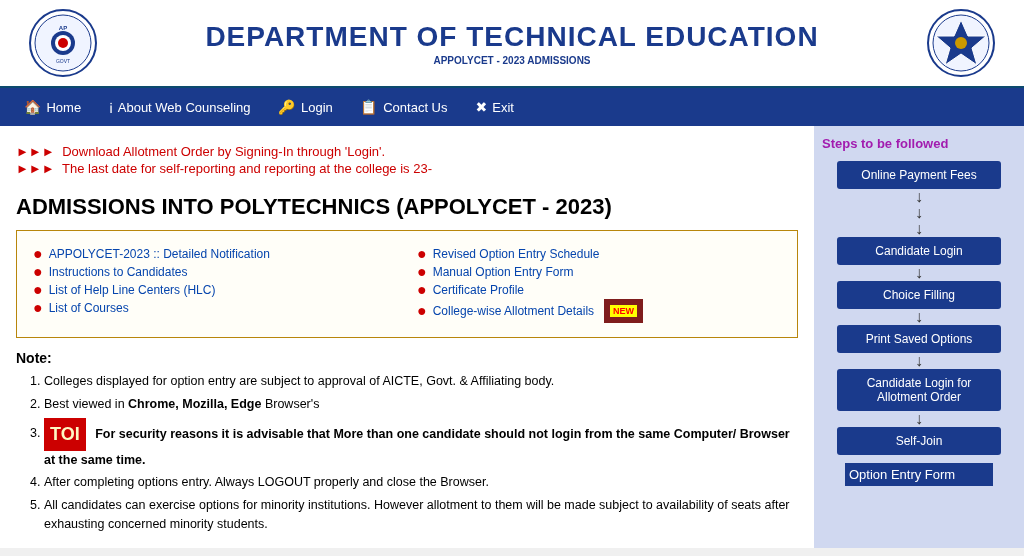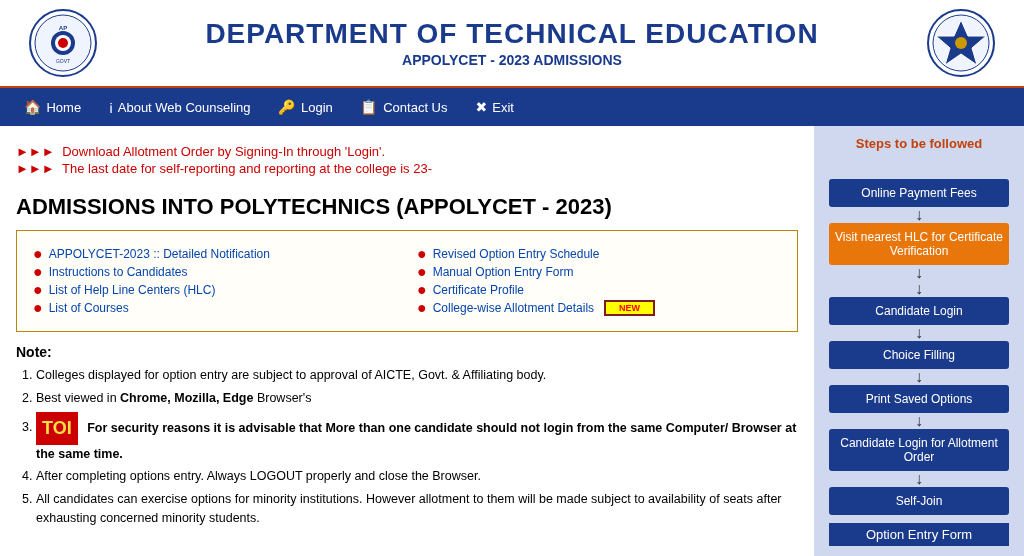--- a/index.html
+++ b/index.html
@@ -1,26 +1,26 @@
 <!DOCTYPE html>
 <html><head>
   <meta charset="utf-8">
   <style>
     * { box-sizing: border-box; margin: 0; padding: 0; }
     body { font-family: Arial, sans-serif; font-size: 13px; background: #f0f0f0; }
 
     .page-wrapper { width: 1024px; background: #fff; }
 
     
-    .header { background: #fff; display: flex; align-items: center; padding: 8px 28px; border-bottom: 2px solid #c2410c; }
+    .header { background: #fff; display: flex; align-items: center; padding: 8px 28px; border-bottom: 2px solid #0c4a6e; }
     .header-logo-left { width: 70px; height: 70px; }
     .header-logo-left svg { width: 70px; height: 70px; }
     .header-title-block { flex: 1; text-align: center; }
     .header-main-title { font-size: 28px; font-weight: bold; color: #1a3a8c; letter-spacing: 1px; }
-    .header-sub-title { font-size: 14px; color: #1a3a8c; font-weight: bold; margin-top: 2px; }
+    .header-sub-title { font-size: 10px; color: #1a3a8c; font-weight: bold; margin-top: 2px; }
     .header-logo-right { width: 70px; height: 70px; }
     .header-logo-right svg { width: 70px; height: 70px; }
 
     
     .navbar { background: #1a3a8c; display: flex; align-items: center; padding: 0 10px; height: 38px; }
     .nav-item { color: #fff; padding: 8px 14px; font-size: 13px; cursor: pointer; display: flex; align-items: center; gap: 5px; }
     .nav-icon { font-size: 14px; }
 
     
     .main-layout { display: flex; }
@@ -35,43 +35,43 @@
 
     
     .page-heading { font-size: 22px; font-weight: bold; color: #000; margin: 10px 0; }
 
     
     .links-box { border: 1.5px solid #b8860b; padding: 14px 16px; margin: 10px 0; background: #fffef8; }
     .links-grid { display: grid; grid-template-columns: 1fr 1fr; gap: 6px 20px; }
     .link-item { display: flex; align-items: center; gap: 6px; }
     .link-bullet { color: #cc0000; font-size: 16px; }
     .link-text { color: #0645ad; font-size: 12px; cursor: pointer; text-decoration: none; }
-    .new-badge { background: #ff0; border: 2px solid #7f1d1d; color: #f00; font-size: 9px; font-weight: bold; padding: 1px 13px; margin-left: 4px; vertical-align: middle; }
+    .new-badge { background: #ff0; border: 6px solid #7f1d1d; color: #f00; font-size: 9px; font-weight: bold; padding: 1px 3px; margin-left: 4px; vertical-align: middle; }
 
     
     .notes-section { margin-top: 12px; }
     .notes-title { font-size: 14px; font-weight: bold; margin-bottom: 6px; }
     .notes-list { padding-left: 20px; }
-    .notes-list li { margin: 4px 0; font-size: 12.5px; line-height: 1.5; }
+    .notes-list li { margin: 4px 8px; font-size: 12.5px; line-height: 1.5; }
     .note-bold { font-weight: bold; }
 
     
-    .toi-badge { display: inline-block; background: #cc0000; color: #fde047; font-size: 18px; font-weight: bold; padding: 3px 6px; margin-right: 6px; vertical-align: middle; }
+    .toi-badge { display: inline-block; background: #cc0000; color: #fef9c3; font-size: 18px; font-weight: bold; padding: 3px 6px; margin-right: 6px; vertical-align: middle; }
 
     
     .sidebar { width: 210px; background: #d0d8f0; padding: 10px 8px; min-height: 400px; }
-    .sidebar-title { text-align: center; font-weight: bold; font-size: 13px; margin-bottom: 28px; color: #c2410c; }
+    .sidebar-title { text-align: left; font-weight: bold; font-size: 13px; margin-bottom: 10px; color: #a21caf; }
     .flow-container { display: flex; flex-direction: column; align-items: center; gap: 0; }
-    .flow-step { width: 180px; padding: 7px 6px; text-align: center; font-size: 12px; cursor: pointer; border-radius: 3px; }
+    .flow-step { width: 164px; padding: 7px 6px; text-align: center; font-size: 12px; cursor: pointer; border-radius: 3px; }
     .flow-step.blue { background: #1a3a8c; color: #fff; }
     .flow-step.orange { background: #e8760a; color: #fff; }
     .flow-arrow { color: #333; font-size: 16px; text-align: center; line-height: 1; margin: 0; }
 
     
-    .option-entry-notice { background: #1a3a8c; color: #fff; text-align: center; font-size: 13px; padding: 4px; margin-top: 8px; width: 180px; }
+    .option-entry-notice { background: #1a3a8c; color: #fff; font-size: 13px; padding: 4px; margin-top: 8px; width: 148px; }
   </style>
 </head>
 <body>
 
 <div class="page-wrapper">
 
   <div class="header">
     <div class="header-logo-left">
       <svg viewBox="0 0 70 70" xmlns="http://www.w3.org/2000/svg">
         <circle cx="35" cy="35" r="33" fill="#fff" stroke="#1a3a8c" stroke-width="2"></circle>
@@ -199,23 +199,20 @@
 
     <div class="sidebar">
       <div class="sidebar-title">Steps to be followed</div>
       <div class="flow-container">
 
         <div class="flow-step blue">
           <span>Online Payment Fees</span>
         </div>
         <div class="flow-arrow">↓</div>
 
-        <div class="flow-step orange">
-          <span>Visit nearest HLC for Certificate Verification</span>
-        </div>
         <div class="flow-arrow">↓</div>
 
         <div class="flow-arrow">↓</div>
 
         <div class="flow-step blue">
           <span>Candidate Login</span>
         </div>
         <div class="flow-arrow">↓</div>
 
         <div class="flow-step blue">

